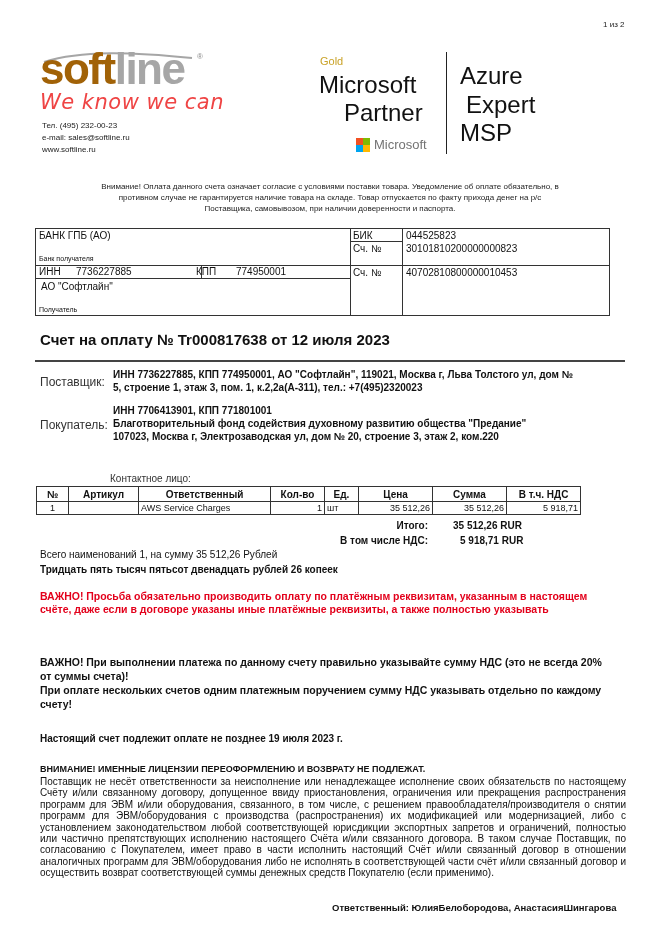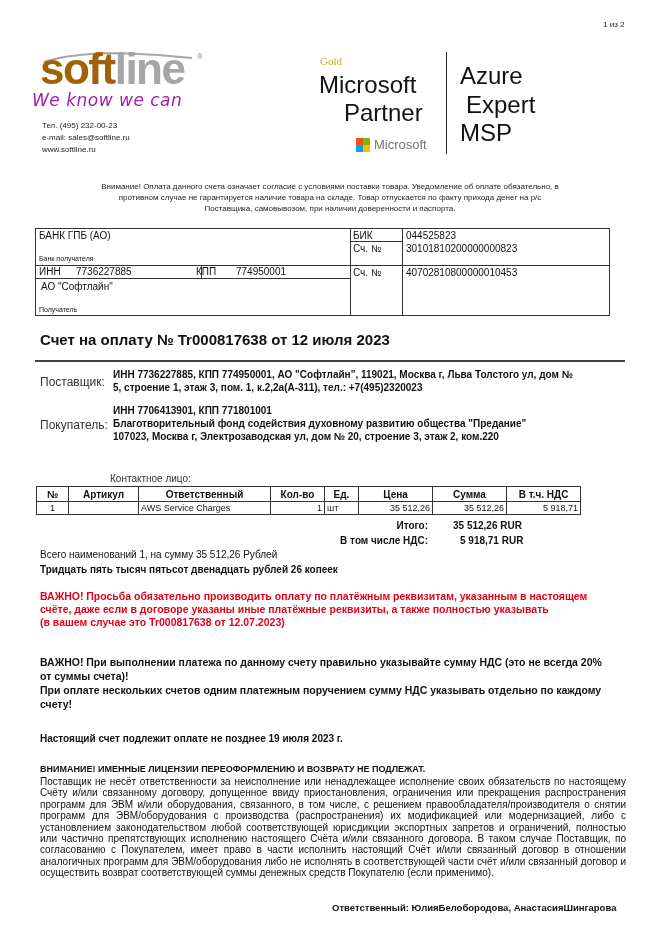--- a/index.html
+++ b/index.html
@@ -8,28 +8,28 @@
   .abs { position: absolute; }
 
   .page-num { left: 603px; top: 20px; font-size: 8px; color: #222; }
 
   
   .logo-word { left: 40px; top: 47px; font-size: 44px; font-weight: bold; letter-spacing: -1.5px; line-height: 44px; font-family: "Liberation Sans", sans-serif; }
   .logo-soft { color: #a16207; }
   .logo-line { color: #a6a6a6; }
   .logo-reg { left: 197px; top: 52px; font-size: 8px; color: #888; }
   .logo-swoosh { left: 42px; top: 50px; }
-  .tagline { left: 32px; top: 90px; font-size: 17px; color: #a21caf; font-family: "DejaVu Sans", sans-serif; font-style: italic; letter-spacing: 0.5px; }
+  .tagline { left: 40px; top: 90px; font-size: 21px; color: #ef4444; font-family: "DejaVu Sans", sans-serif; font-style: italic; letter-spacing: 0.5px; }
   .contact { left: 42px; font-size: 8px; color: #222; }
   .contact.c1 { top: 121px; }
   .contact.c2 { top: 133px; }
   .contact.c3 { top: 145px; }
 
   
-  .ms-gold { left: 320px; top: 55px; font-size: 11px; color: #c9a227; font-family: Liberation Serif, serif; }
+  .ms-gold { left: 320px; top: 55px; font-size: 11px; color: #c9a227; }
   .ms-big { font-size: 24px; color: #111; line-height: 26px; }
   .ms-microsoft { left: 319px; top: 72px; }
   .ms-partner { left: 344px; top: 100px; }
   .ms-logo { left: 356px; top: 137px; display: flex; align-items: center; gap: 4px; }
   .ms-squares { width: 14px; height: 14px; display: grid; grid-template-columns: 7px 7px; grid-template-rows: 7px 7px; }
   .ms-squares span { display: block; }
   .ms-word { font-size: 13px; color: #737373; }
   .ms-divider { left: 446px; top: 52px; width: 1px; height: 102px; background: #222; }
   .azure { left: 460px; font-size: 24px; color: #111; line-height: 26px; }
   .az1 { top: 63px; } .az2 { top: 92px; margin-left: 6px; } .az3 { top: 120px; }
@@ -175,21 +175,20 @@
 <div class="abs totals-val" style="left:453px; top:520px;">35 512,26  RUR</div>
 <div class="abs totals-label" style="left:268px; top:535px;">В том числе НДС:</div>
 <div class="abs totals-val" style="left:460px; top:535px;">5 918,71  RUR</div>
 
 <div class="abs summary" style="top:549px;">Всего наименований 1, на сумму 35 512,26 Рублей</div>
 <div class="abs summary bold" style="top:564px;">Тридцать пять тысяч пятьсот двенадцать рублей 26 копеек</div>
 
 <div class="abs red">
   <div>ВАЖНО! Просьба обязательно производить оплату по платёжным реквизитам, указанным в настоящем</div>
   <div>счёте, даже если в договоре указаны иные платёжные реквизиты, а также полностью указывать</div>
-  <div>(в вашем случае это Tr000817638 от 12.07.2023)</div>
 </div>
 
 <div class="abs important">
   <div>ВАЖНО! При выполнении платежа по данному счету правильно указывайте сумму НДС (это не всегда 20%</div>
   <div>от суммы счета)!</div>
   <div>При оплате нескольких счетов одним платежным поручением сумму НДС указывать отдельно по каждому</div>
   <div>счету!</div>
 </div>
 
 <div class="abs due">Настоящий счет подлежит оплате не позднее 19 июля 2023 г.</div>

